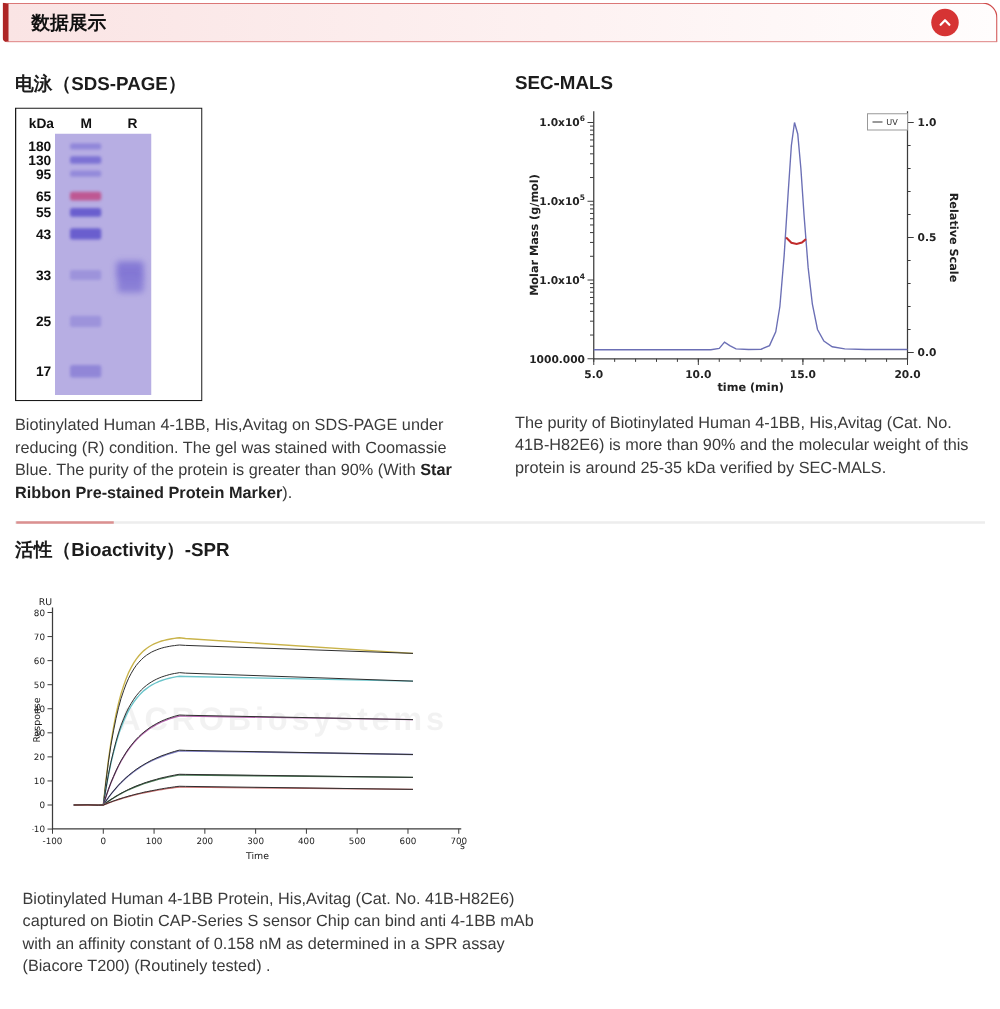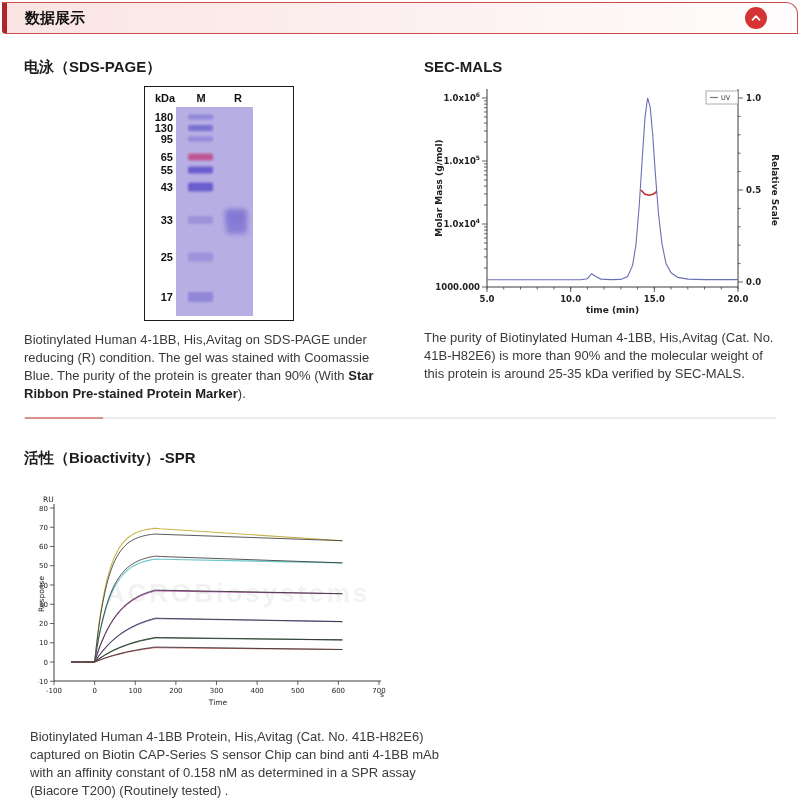--- a/index.html
+++ b/index.html
@@ -16,38 +16,38 @@
     display:flex; align-items:center; justify-content:space-between;
     padding:0 30px 0 18px;
   }
   .section-header .title { font-size:15px; font-weight:bold; color:#111; }
   .collapse-btn {
     width:22px; height:22px; border-radius:50%; background:#d63434;
     border:none; display:flex; align-items:center; justify-content:center; cursor:pointer;
     padding:0;
   }
 
-  .content { padding:0 24px; }
+  .content { padding:0 12px; }
   .two-col { display:flex; gap:24px; margin-top:24px; }
   .col-left { width:376px; flex:none; }
   .col-right { flex:1; min-width:0; }
   h3.block-title { font-size:15px; font-weight:bold; color:#1c1c1c; margin-bottom:9px; }
 
   figure { margin:0; }
-  .gel-figure { margin-left:120px; width:150px; height:235px; }
+  .gel-figure { width:150px; height:235px; }
   .sec-figure { margin-left:6px; width:352px; height:235px; }
   .caption { font-size:13px; line-height:18px; color:#3a3a3a; margin-top:10px; }
   .caption-left { max-width:372px; }
   .caption-right { max-width:378px; }
   .marker-link { font-weight:bold; color:#222; text-decoration:none; cursor:pointer; }
 
   .divider { position:relative; height:2px; background:#ededed; margin-top:14px; }
   .divider .accent { position:absolute; left:1px; top:0; width:78px; height:2px; background:#db9090; }
 
-  .spr-section { margin-top:30px; }
+  .spr-section { margin-top:12px; }
   .spr-figure { margin-left:14px; width:402px; height:228px; margin-top:24px; position:relative; }
   .caption-spr { max-width:430px; margin-left:6px; margin-top:8px; }
 
   
   .gel-h { font:bold 11px "Liberation Sans", sans-serif; fill:#111; }
   .gel-l { font:bold 11px "Liberation Sans", sans-serif; fill:#111; }
   .ax    { stroke:#3c3c3c; stroke-width:1; fill:none; }
   .tick  { stroke:#3c3c3c; stroke-width:0.8; }
   .tlab  { font:bold 8.5px "DejaVu Sans", sans-serif; fill:#222; }
   .tlab2 { font:7px "DejaVu Sans", sans-serif; fill:#222; }

